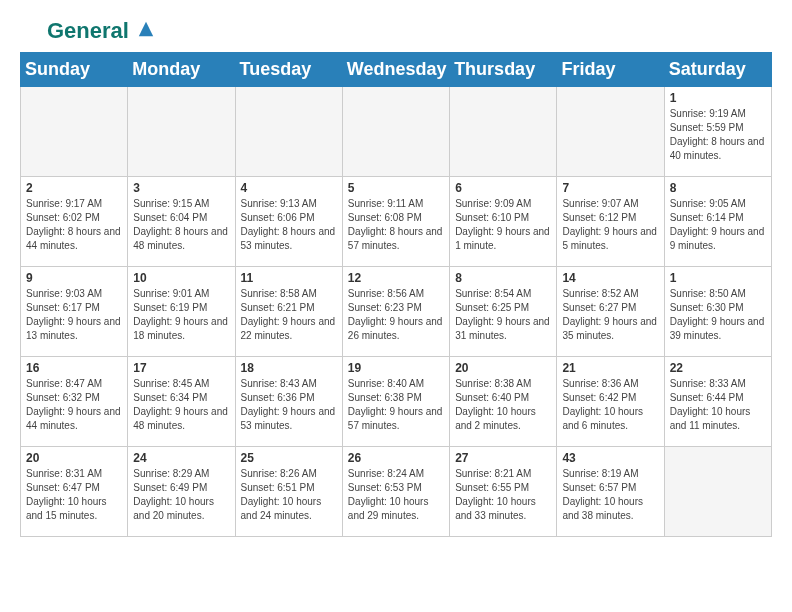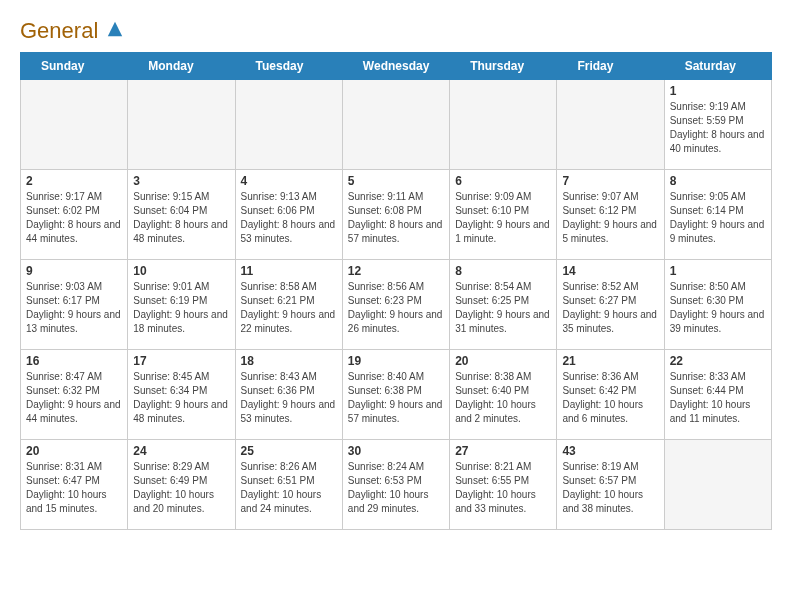--- a/index.html
+++ b/index.html
@@ -15,23 +15,24 @@
       justify-content: space-between;
       align-items: flex-start;
       margin-bottom: 10px;
     }
     .logo {
       display: flex;
       align-items: center;
     }
     .logo-text {
       font-size: 22px;
-      font-weight: normal;
-      color: #a16207;
+      font-weight: bold;
+      color: #0f766e;
       line-height: 1;
+      margin-left: 27px;
     }
     .logo-icon {
       width: 18px;
       height: 18px;
       margin-left: 2px;
     }
     .title-block {
       text-align: right;
     }
     .month-title {
@@ -44,23 +45,23 @@
       color: #555;
     }
     table {
       width: 100%;
       border-collapse: collapse;
       table-layout: fixed;
     }
     th {
       background-color: #2980b9;
       color: #fff;
-      font-size: 12px;
-      font-weight: bold;
-      padding: 6px 20px;
+      font-size: 18px;
+      font-weight: bold;
+      padding: 6px 4px;
       text-align: left;
       border: 1px solid #2980b9;
     }
     td {
       border: 1px solid #ccc;
       vertical-align: top;
       padding: 4px 5px;
       font-size: 9.5px;
       color: #333;
       height: 90px;
@@ -224,21 +225,21 @@
         </td>
         <td>
           <div class="day-number">24</div>
           <div class="day-info">Sunrise: 8:29 AM<br>Sunset: 6:49 PM<br>Daylight: 10 hours and 20 minutes.</div>
         </td>
         <td>
           <div class="day-number">25</div>
           <div class="day-info">Sunrise: 8:26 AM<br>Sunset: 6:51 PM<br>Daylight: 10 hours and 24 minutes.</div>
         </td>
         <td>
-          <div class="day-number">30</div>
+          <div class="day-number">26</div>
           <div class="day-info">Sunrise: 8:24 AM<br>Sunset: 6:53 PM<br>Daylight: 10 hours and 29 minutes.</div>
         </td>
         <td>
           <div class="day-number">27</div>
           <div class="day-info">Sunrise: 8:21 AM<br>Sunset: 6:55 PM<br>Daylight: 10 hours and 33 minutes.</div>
         </td>
         <td>
           <div class="day-number">43</div>
           <div class="day-info">Sunrise: 8:19 AM<br>Sunset: 6:57 PM<br>Daylight: 10 hours and 38 minutes.</div>
         </td>

